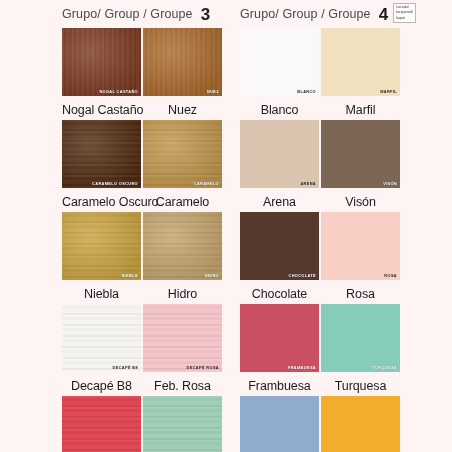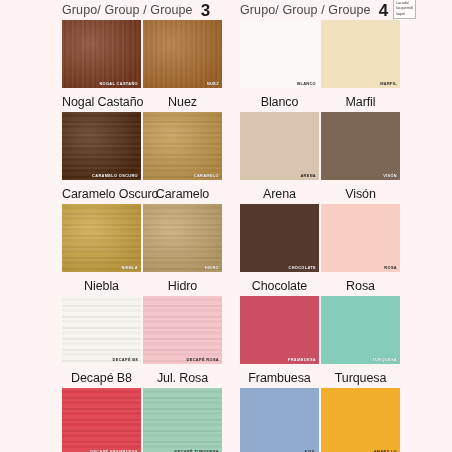--- a/index.html
+++ b/index.html
@@ -17,21 +17,21 @@
   }
   .col{
     position:relative;
     width:226px;height:452px;
     box-sizing:border-box;
   }
   .col-left{padding-left:62px;}
   .col-right{padding-left:14px;}
 
   .group-head{
-    height:20px;
+    height:28px;
     display:flex;align-items:center;
     white-space:nowrap;
   }
   .col-left .group-head{justify-content:flex-start;padding-left:0;}
   .group-label{
     font-size:12.5px;color:#4a4a4a;letter-spacing:.1px;
   }
   .group-num{
     font-size:17px;font-weight:bold;color:#1d1d1d;margin-left:8px;
     position:relative;top:1px;
@@ -152,21 +152,21 @@
           <span class="tag dark" style="z-index: 3;">DECAPÉ B8</span>
         </div>
         <div class="sw-gap"></div>
         <div class="swatch grain-h" style="background: rgb(244, 196, 199);">
           <span class="tag dark" style="z-index: 3;">DECAPÉ ROSA</span>
         </div>
       </div>
       <div class="labels">
         <div class="name">Decapé B8</div>
         <div class="sw-gap"></div>
-        <div class="name">Jul. Rosa</div>
+        <div class="name">Feb. Rosa</div>
       </div>
       <div class="row">
         <div class="swatch grain-h" style="background: rgb(221, 68, 80);">
           <span class="tag" style="z-index: 3;">DECAPÉ FRAMBUESA</span>
         </div>
         <div class="sw-gap"></div>
         <div class="swatch grain-h" style="background: rgb(158, 205, 181);">
           <span class="tag dark" style="z-index: 3;">DECAPÉ TURQUESA</span>
         </div>
       </div>

